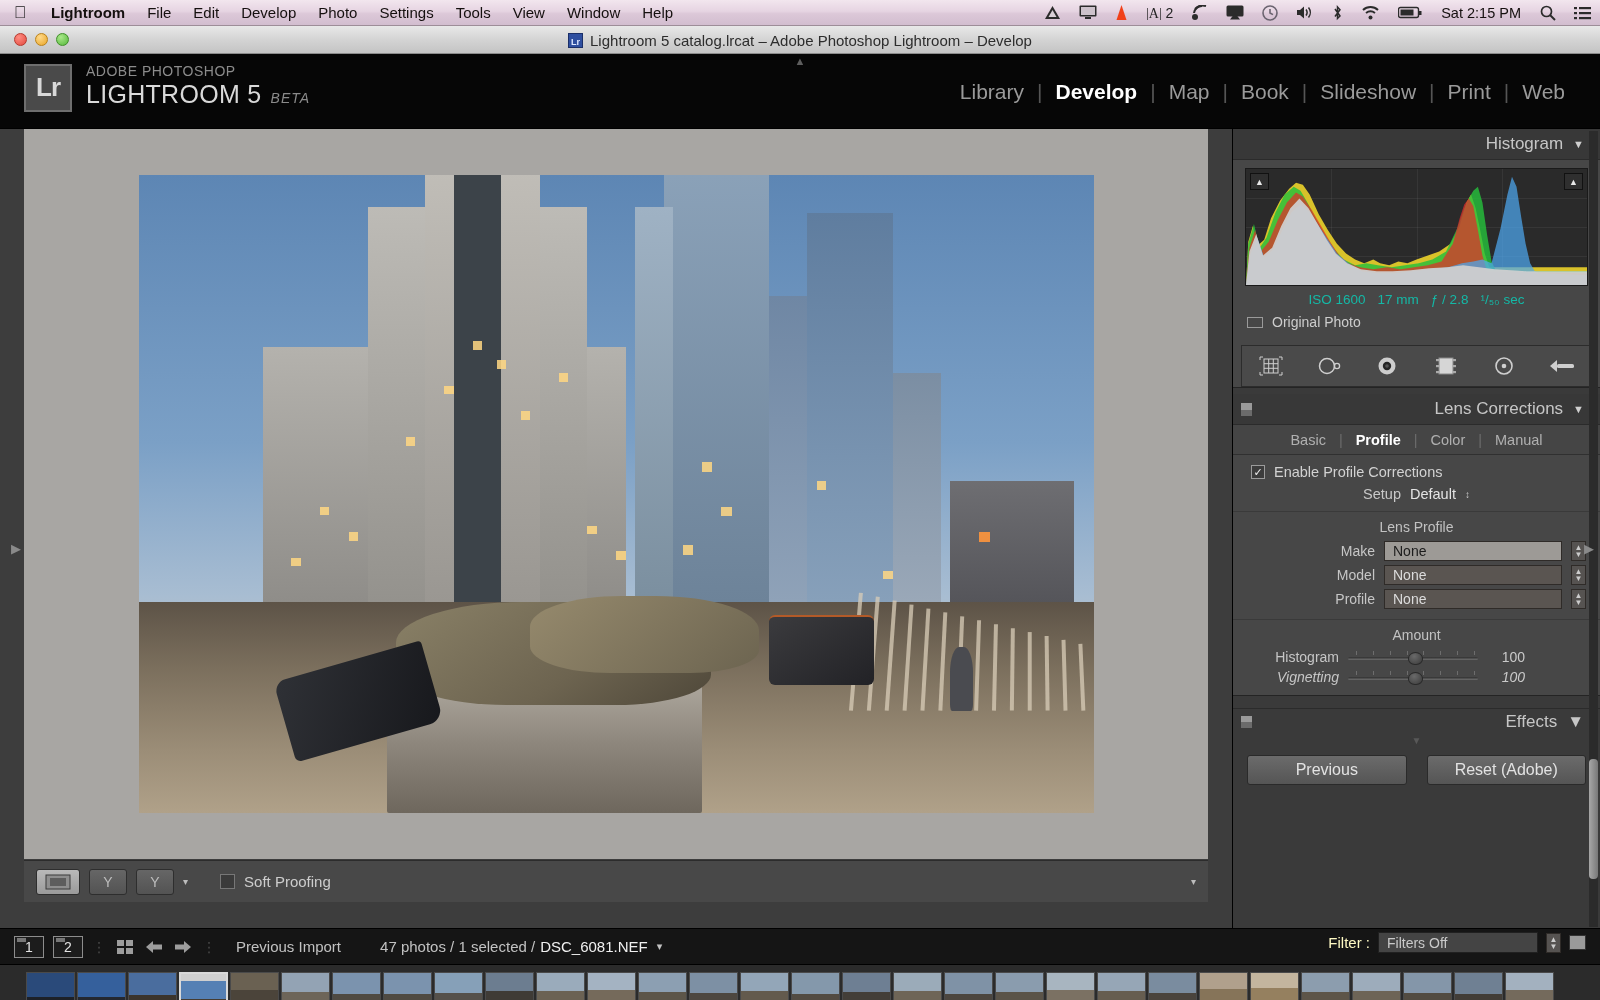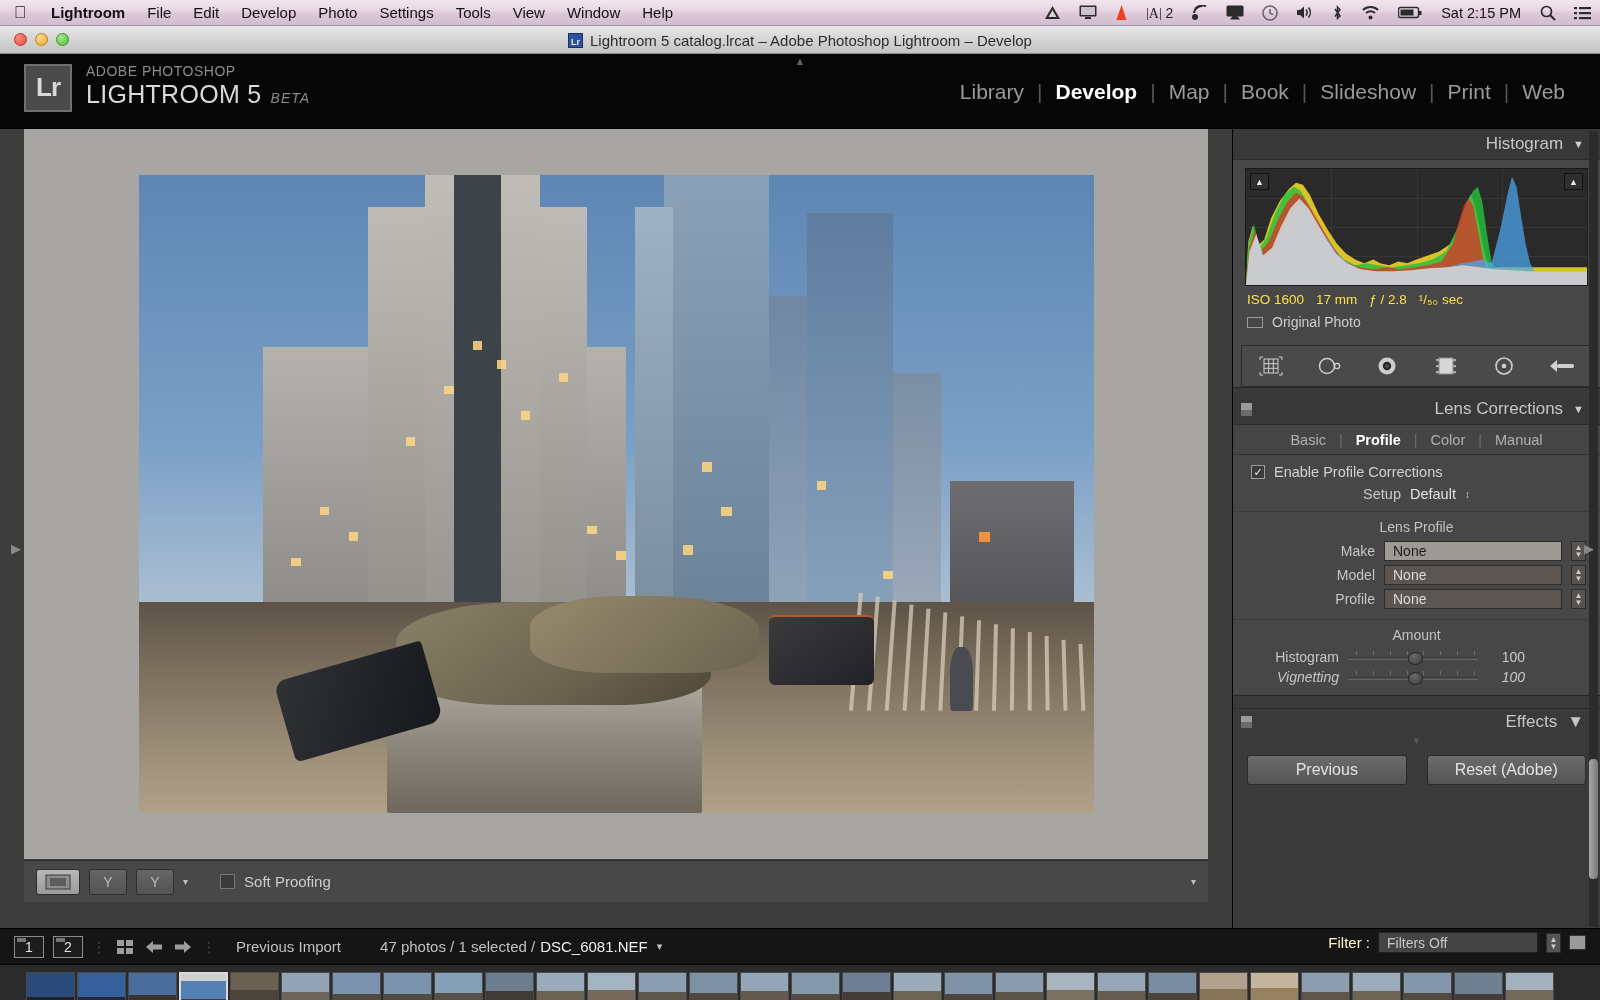--- a/index.html
+++ b/index.html
@@ -99,22 +99,22 @@
 
   
   #histo-wrap { padding:8px 12px 0 12px; }
   #histo { position:relative; height:118px; background:#2a2a2a;
            border:1px solid #1a1a1a; overflow:hidden; }
   #histo .gl { position:absolute; top:0; bottom:0; width:1px; background:rgba(255,255,255,.06); }
   #histo .gh { position:absolute; left:0; right:0; height:1px; background:rgba(255,255,255,.06); }
   .clipbtn { position:absolute; top:4px; width:19px; height:17px; background:#2f2f2f;
              border:1px solid #111; display:flex; align-items:center; justify-content:center;
              color:#e9e9e9; font-size:9px; }
-  #exif { display:flex; justify-content:flex-start; padding:6px 14px 0 14px;
-          font-size:13.5px; color:#fde047;gap:12px; }
+  #exif { display:flex; justify-content:center; padding:6px 14px 0 14px;
+          font-size:13.5px; color:#14b8a6;gap:12px; }
   #origrow { display:flex; align-items:center; gap:9px; padding:7px 14px 9px 14px; }
   #origrow .bx { width:16px; height:11px; border:1px solid #9a9a9a; }
   #origrow span { font-size:14px; color:#cdcdcd; }
 
   
   #toolstrip { display:flex; align-items:center; justify-content:space-around;
                height:42px; margin:6px 8px 0 8px; background:#4a4a4a;
                border:1px solid #2c2c2c; }
   .tool { width:34px; height:26px; display:flex; align-items:center; justify-content:center; }
 

